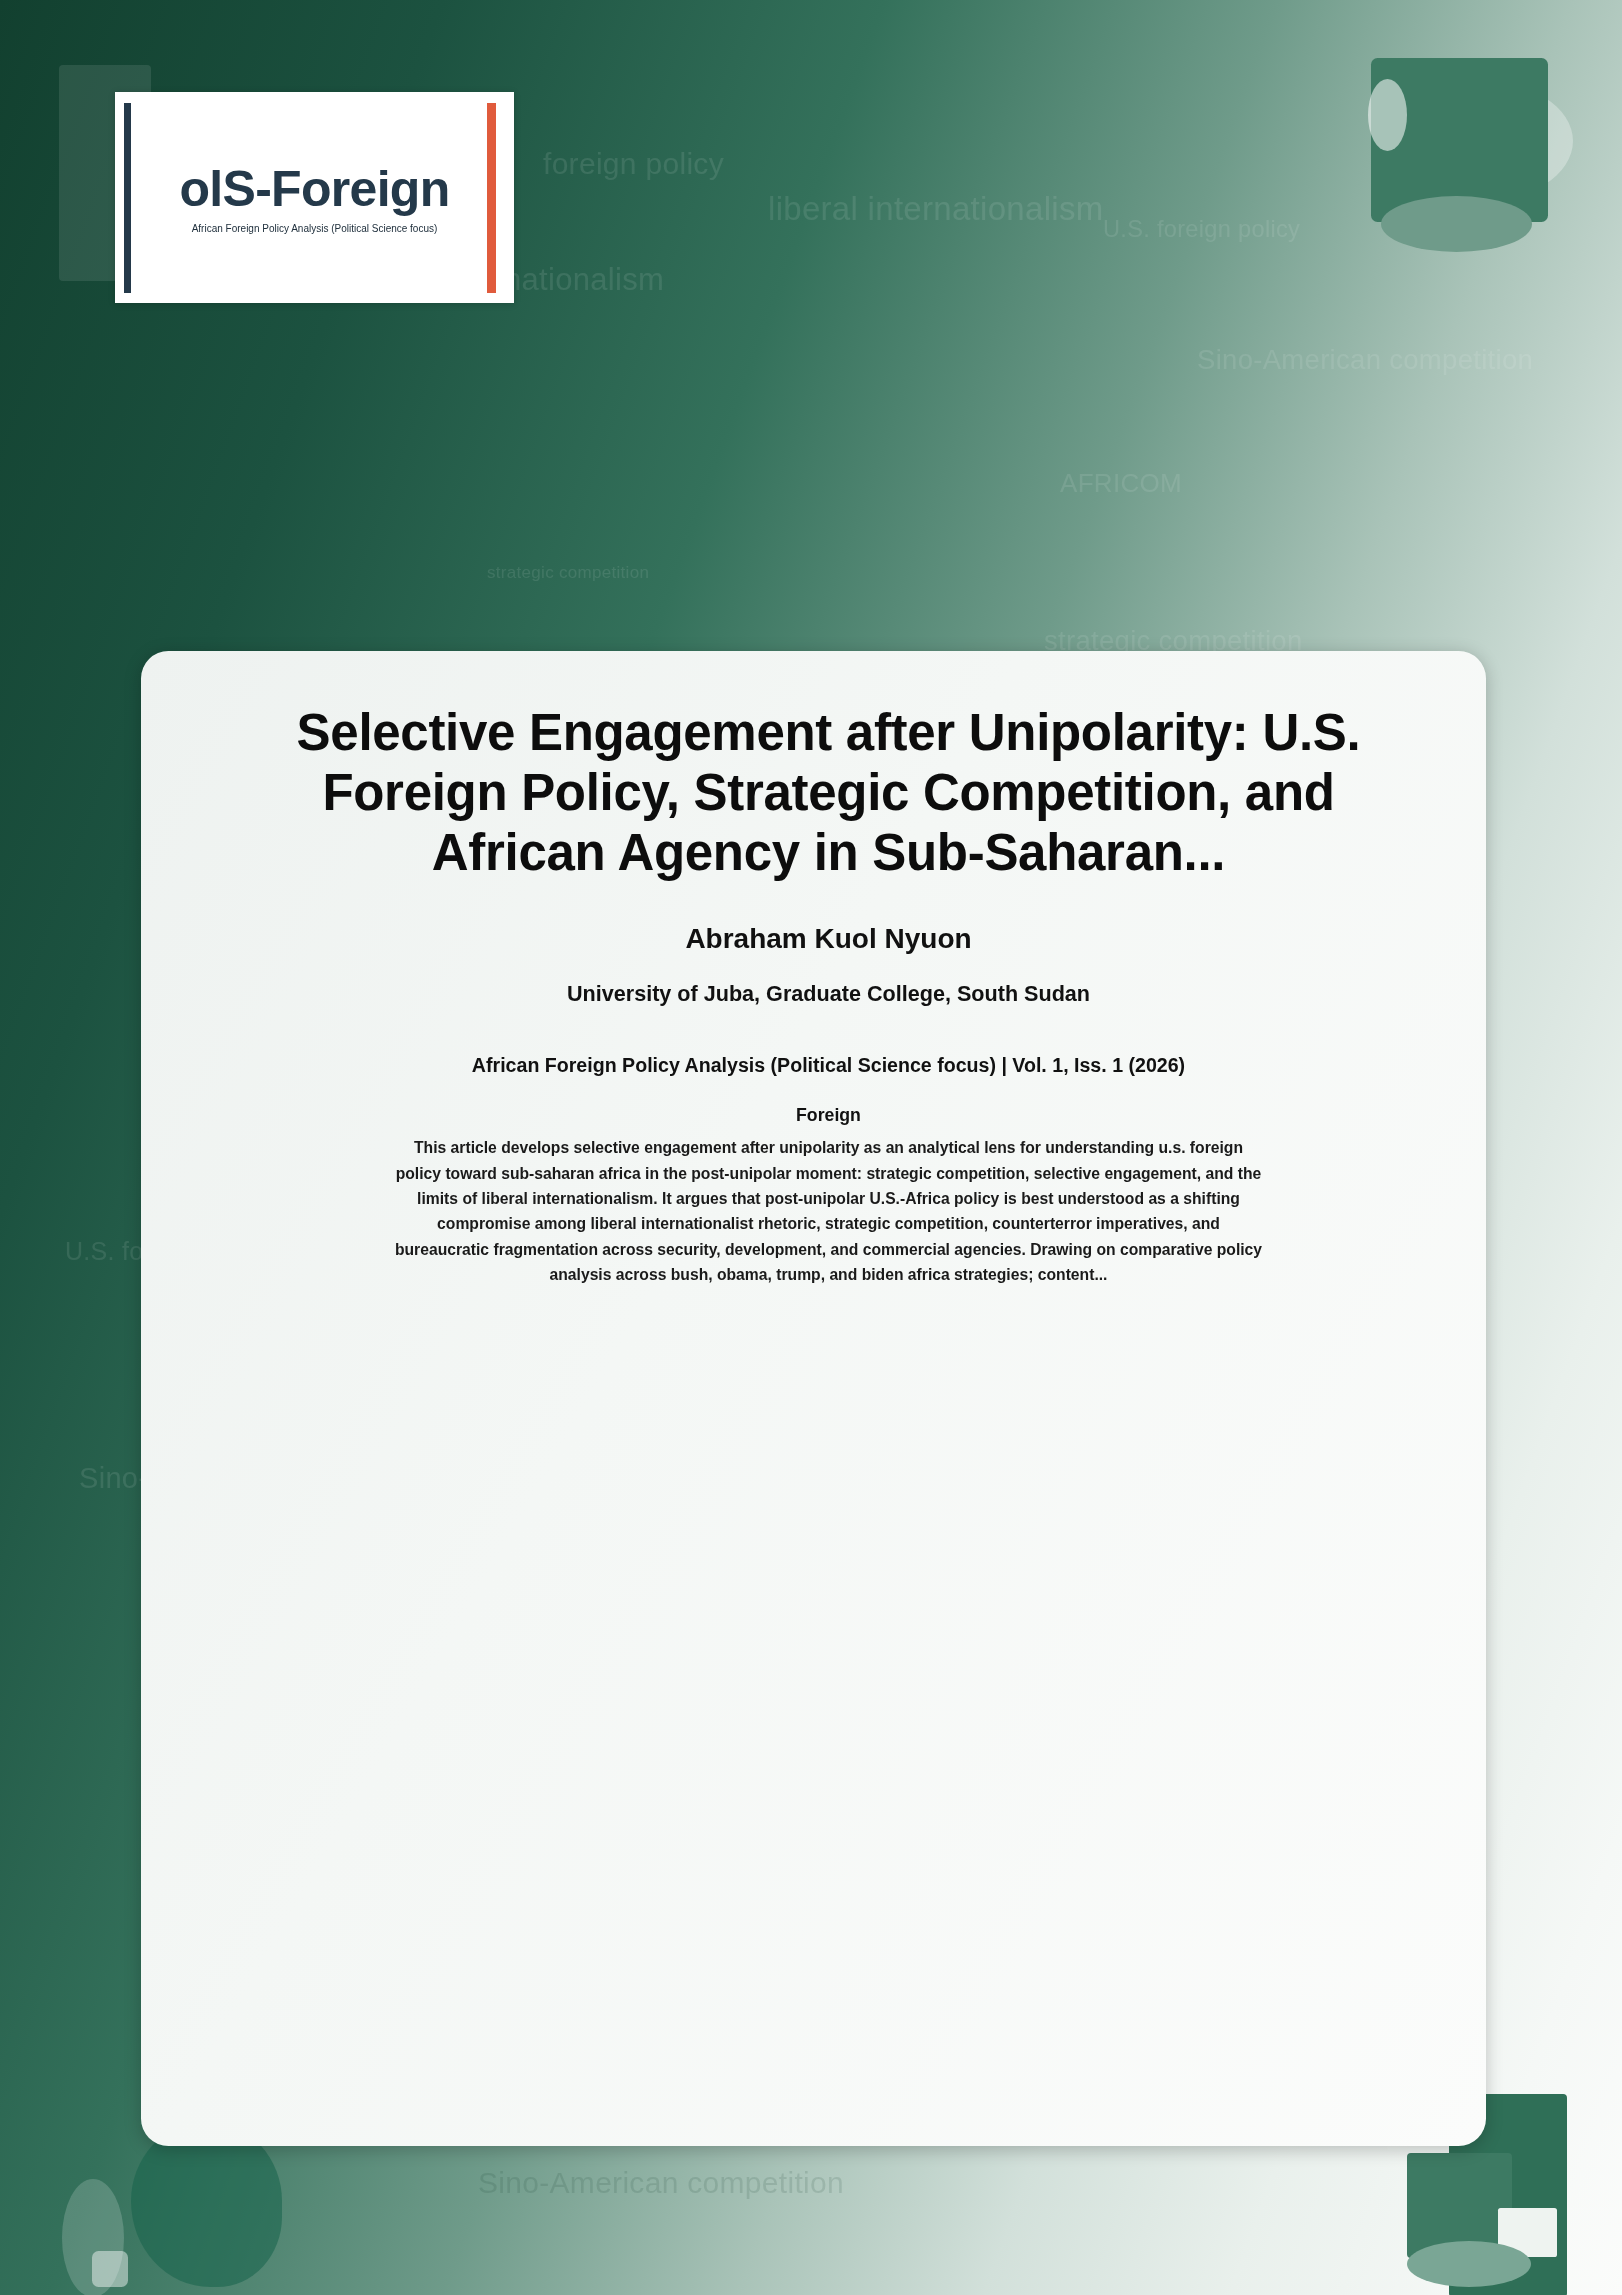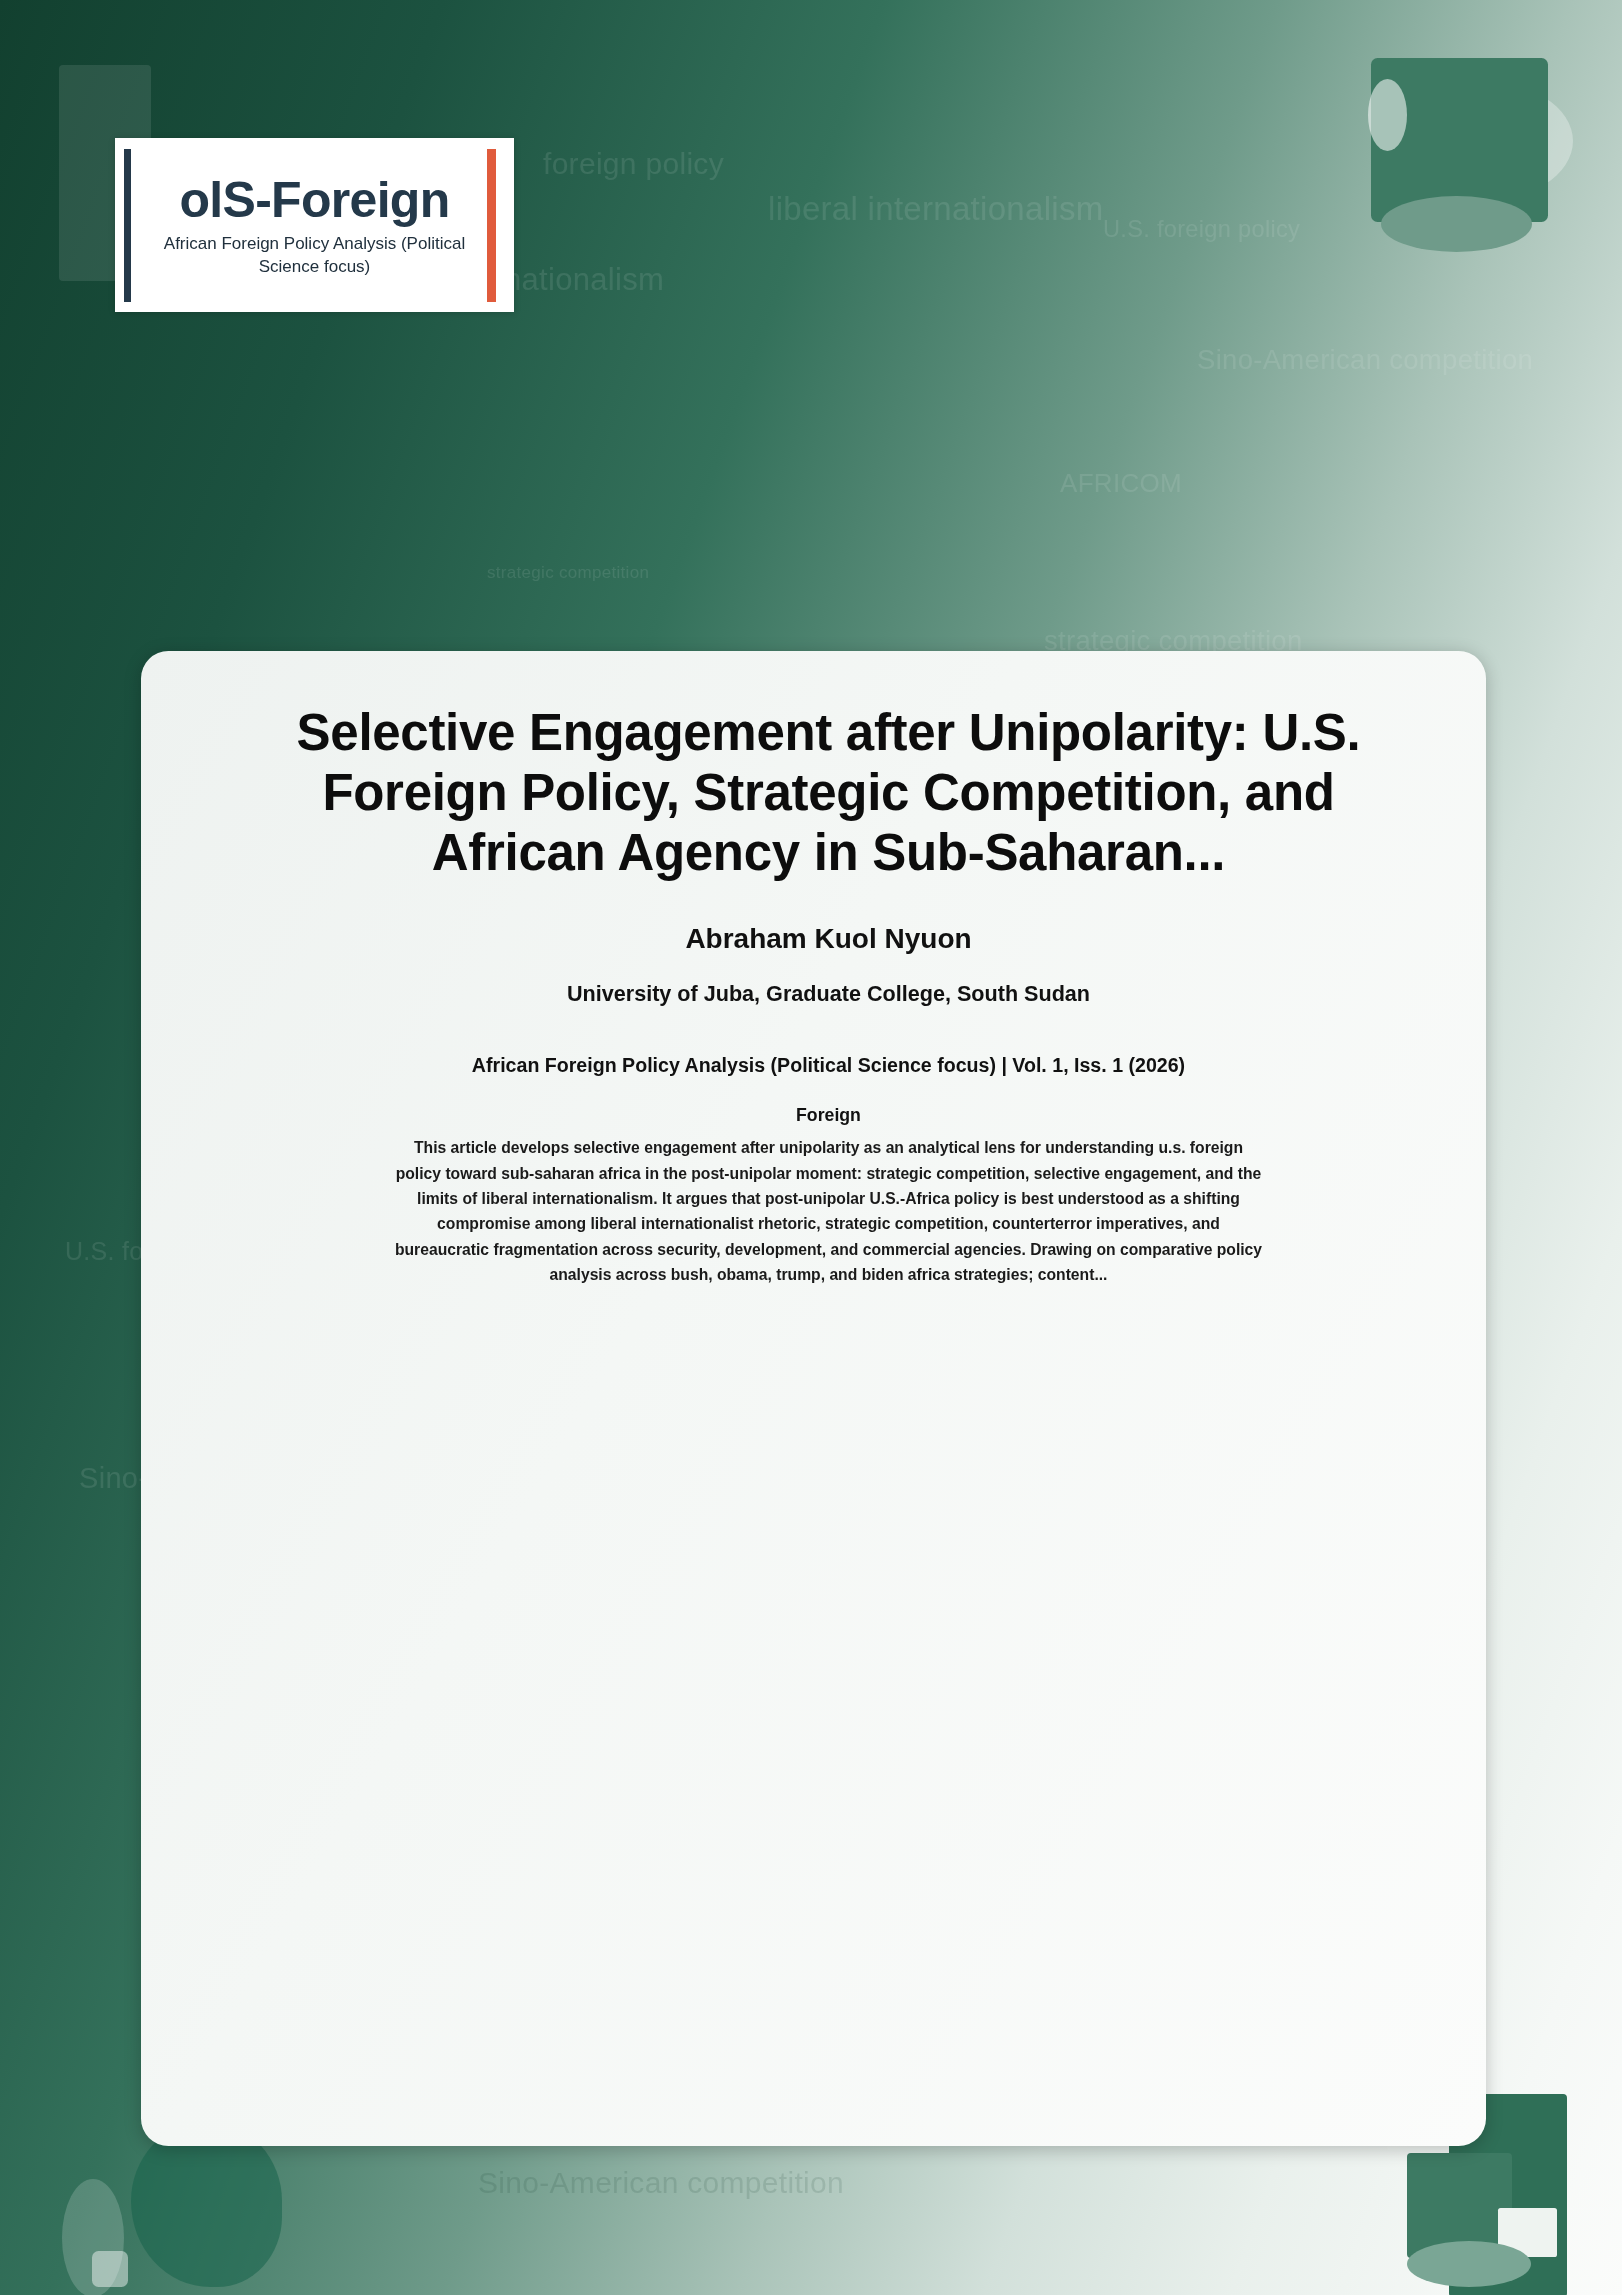--- a/index.html
+++ b/index.html
@@ -45,27 +45,26 @@
     position: absolute;
     pointer-events: none;
   }
 
   
   .logo-card {
     position: absolute;
     left: 115px;
     top: 92px;
     width: 399px;
-    height: 174px;
+    height: 211px;
     background: #ffffff;
     box-shadow: 0 1.3px 6.5px rgba(0,0,0,0.18);
     display: flex;
     align-items: flex-end;
     justify-content: center;
-    margin-top: 46px;
   }
   .logo-inner {
     position: relative;
     width: 100%;
     height: 100%;
     display: flex;
     flex-direction: column;
     align-items: center;
     justify-content: center;
   }
@@ -90,21 +89,21 @@
     font-weight: bold;
     color: #24394a;
     letter-spacing: -0.7px;
     margin: 0 0 3.9px 0;
     white-space: nowrap;
     overflow: hidden;
     max-width: 393px;
     text-align: center;
   }
   .logo-sub {
-    font-size: 17px;
+    font-size: 10px;
     color: #20303d;
     text-align: center;
     line-height: 1.35;
     max-width: 314px;
   }
 
   
   .card {
     position: absolute;
     left: 141px;

